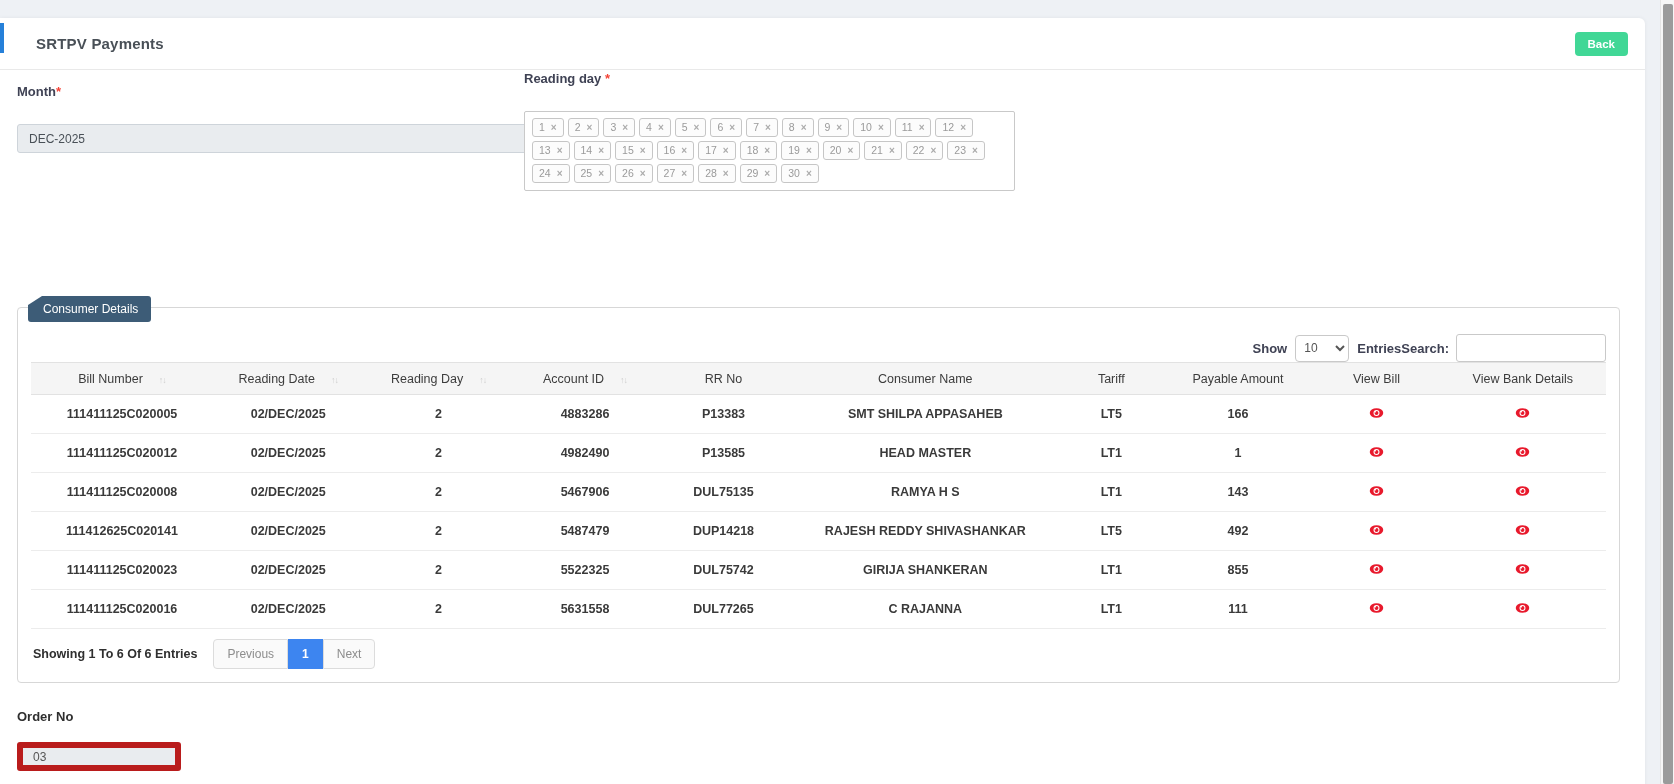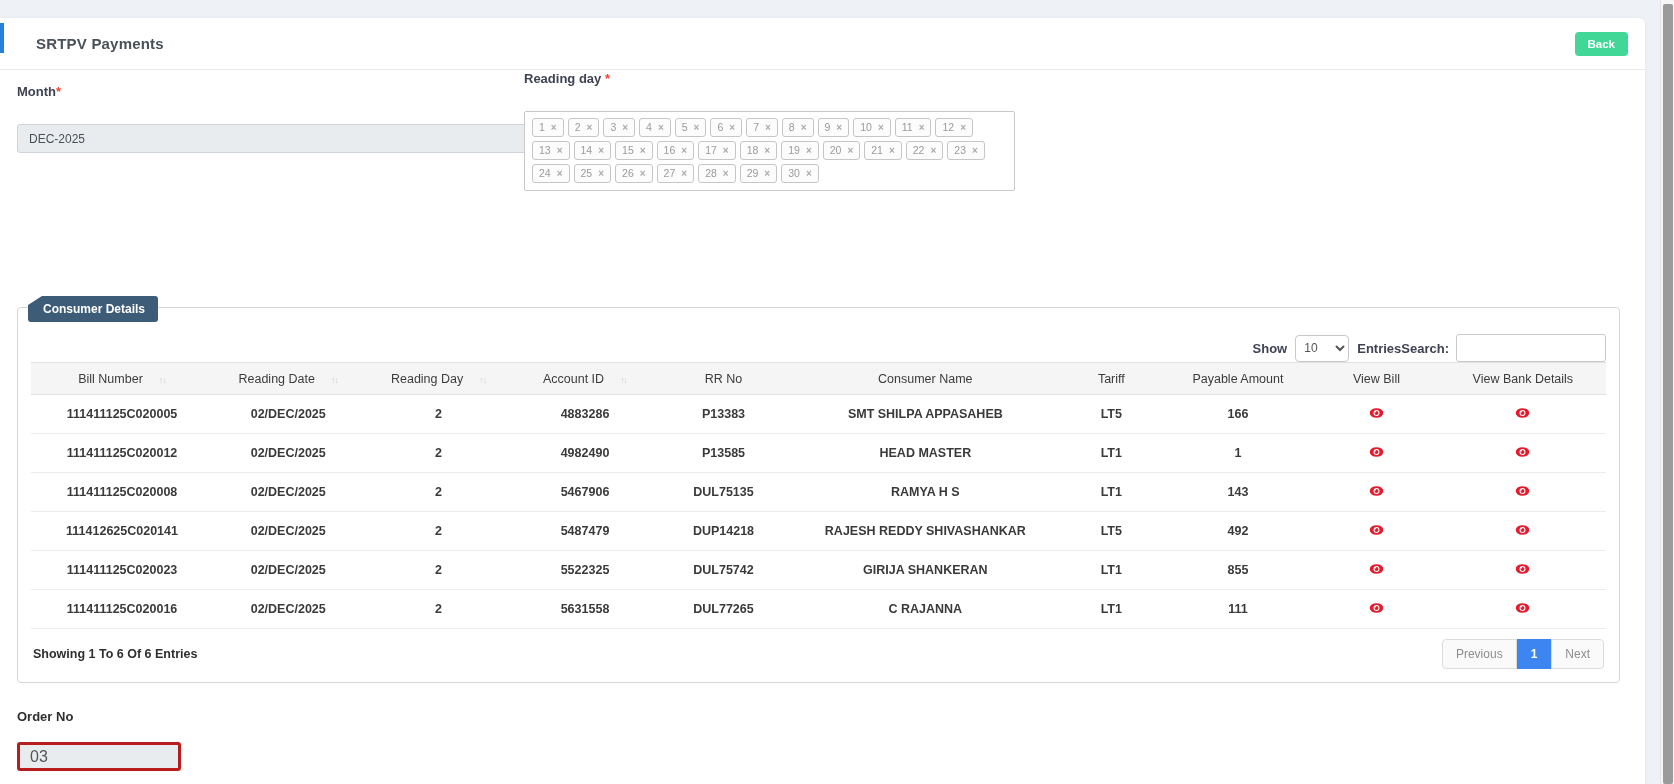--- a/index.html
+++ b/index.html
@@ -56,21 +56,21 @@
   }
   .day-tag .x { color: #ababab; font-size: 10px; font-weight: 700; cursor: pointer; }
   
   .panel {
     position: relative; margin: 65px 17px 0 17px; width: 1603px;
     border: 1px solid #d7d7d7; border-radius: 4px;
     padding: 20px 13px 0 13px;
   }
   .cd-badge {
     position: absolute; top: -12px; left: 10px;
-    background: #3d5c77; color: #fff; font-size: 12px; font-weight: 700;
+    background: #3d5c77; color: #fff; font-size: 12px; font-weight: 400;
     padding: 6px 13px 6px 15px; border-radius: 2px 3px 3px 3px;
     clip-path: polygon(14px 0, 100% 0, 100% 100%, 0 100%, 0 35%);
   }
   .controls-row { display: flex; align-items: center; justify-content: flex-end; margin: 6px 0 0 0; }
   .show-group { display: flex; align-items: center; gap: 8px; font-size: 13px; font-weight: 700; color: #3f4254; }
   .page-size-select {
     width: 54px; height: 27px; border: 1px solid #c9c9c9; border-radius: 4px;
     font-size: 12px; color: #555; padding: 0 4px; background: #fff;
     font-family: "Liberation Sans", sans-serif;
   }
@@ -88,39 +88,39 @@
   }
   thead th .sort-icon { color: #cfcfcf; font-size: 9px; margin-left: 16px; letter-spacing: -1px; }
   tbody td {
     height: 39px; text-align: center; font-size: 12.5px; font-weight: 700;
     color: #3a3a3a; border-bottom: 1px solid #ececec; white-space: nowrap;
   }
   .eye-btn { background: none; border: none; cursor: pointer; padding: 0; line-height: 0; }
   .eye-btn svg { width: 15px; height: 12px; }
   
   .panel-footer {
-    display: flex; align-items: center; justify-content: space-between;
+    display: flex; align-items: center; 
     padding: 10px 2px 13px 2px;
   }
   .showing-text { font-size: 12.5px; font-weight: 700; color: #2f2f2f; }
   .pagination { display: flex; padding-left: 16px; }
   .page-btn {
     border: 1px solid #dcdcdc; background: #fafafa; color: #8d8d8d;
     font-size: 12px; padding: 7px 13px; cursor: pointer;
     font-family: "Liberation Sans", sans-serif;
   }
   .page-btn.prev { border-radius: 4px 0 0 4px; }
   .page-btn.next { border-radius: 0 4px 4px 0; }
   .page-btn.active { background: #3d85f0; border-color: #3d85f0; color: #fff; font-weight: 600; }
   
   .bottom-fields { padding: 26px 17px 0 17px; }
   .small-label { font-size: 13px; font-weight: 700; color: #2f2f2f; margin-bottom: 18px; }
   .order-input {
-    width: 164px; height: 29px; background: #e9ecef; border: 3px solid #b91c1c;
-    border-radius: 3px; font-size: 16px; color: #555; padding: 0 10px;
+    width: 164px; height: 29px; background: #e9ecef; border: 6px solid #b91c1c;
+    border-radius: 3px; font-size: 12px; color: #555; padding: 0 10px;
     font-family: "Liberation Sans", sans-serif; margin-bottom: 19px;
   }
   
   .scrollbar-track {
     position: absolute; right: 0; top: 0; width: 14px; height: 784px;
     background: #f6f6f6; border-left: 1px solid #e4e4e4;
   }
   .scrollbar-thumb {
     position: absolute; left: 2px; top: 4px; width: 10px; height: 780px;
     background: #9b9b9b; border-radius: 2px;

